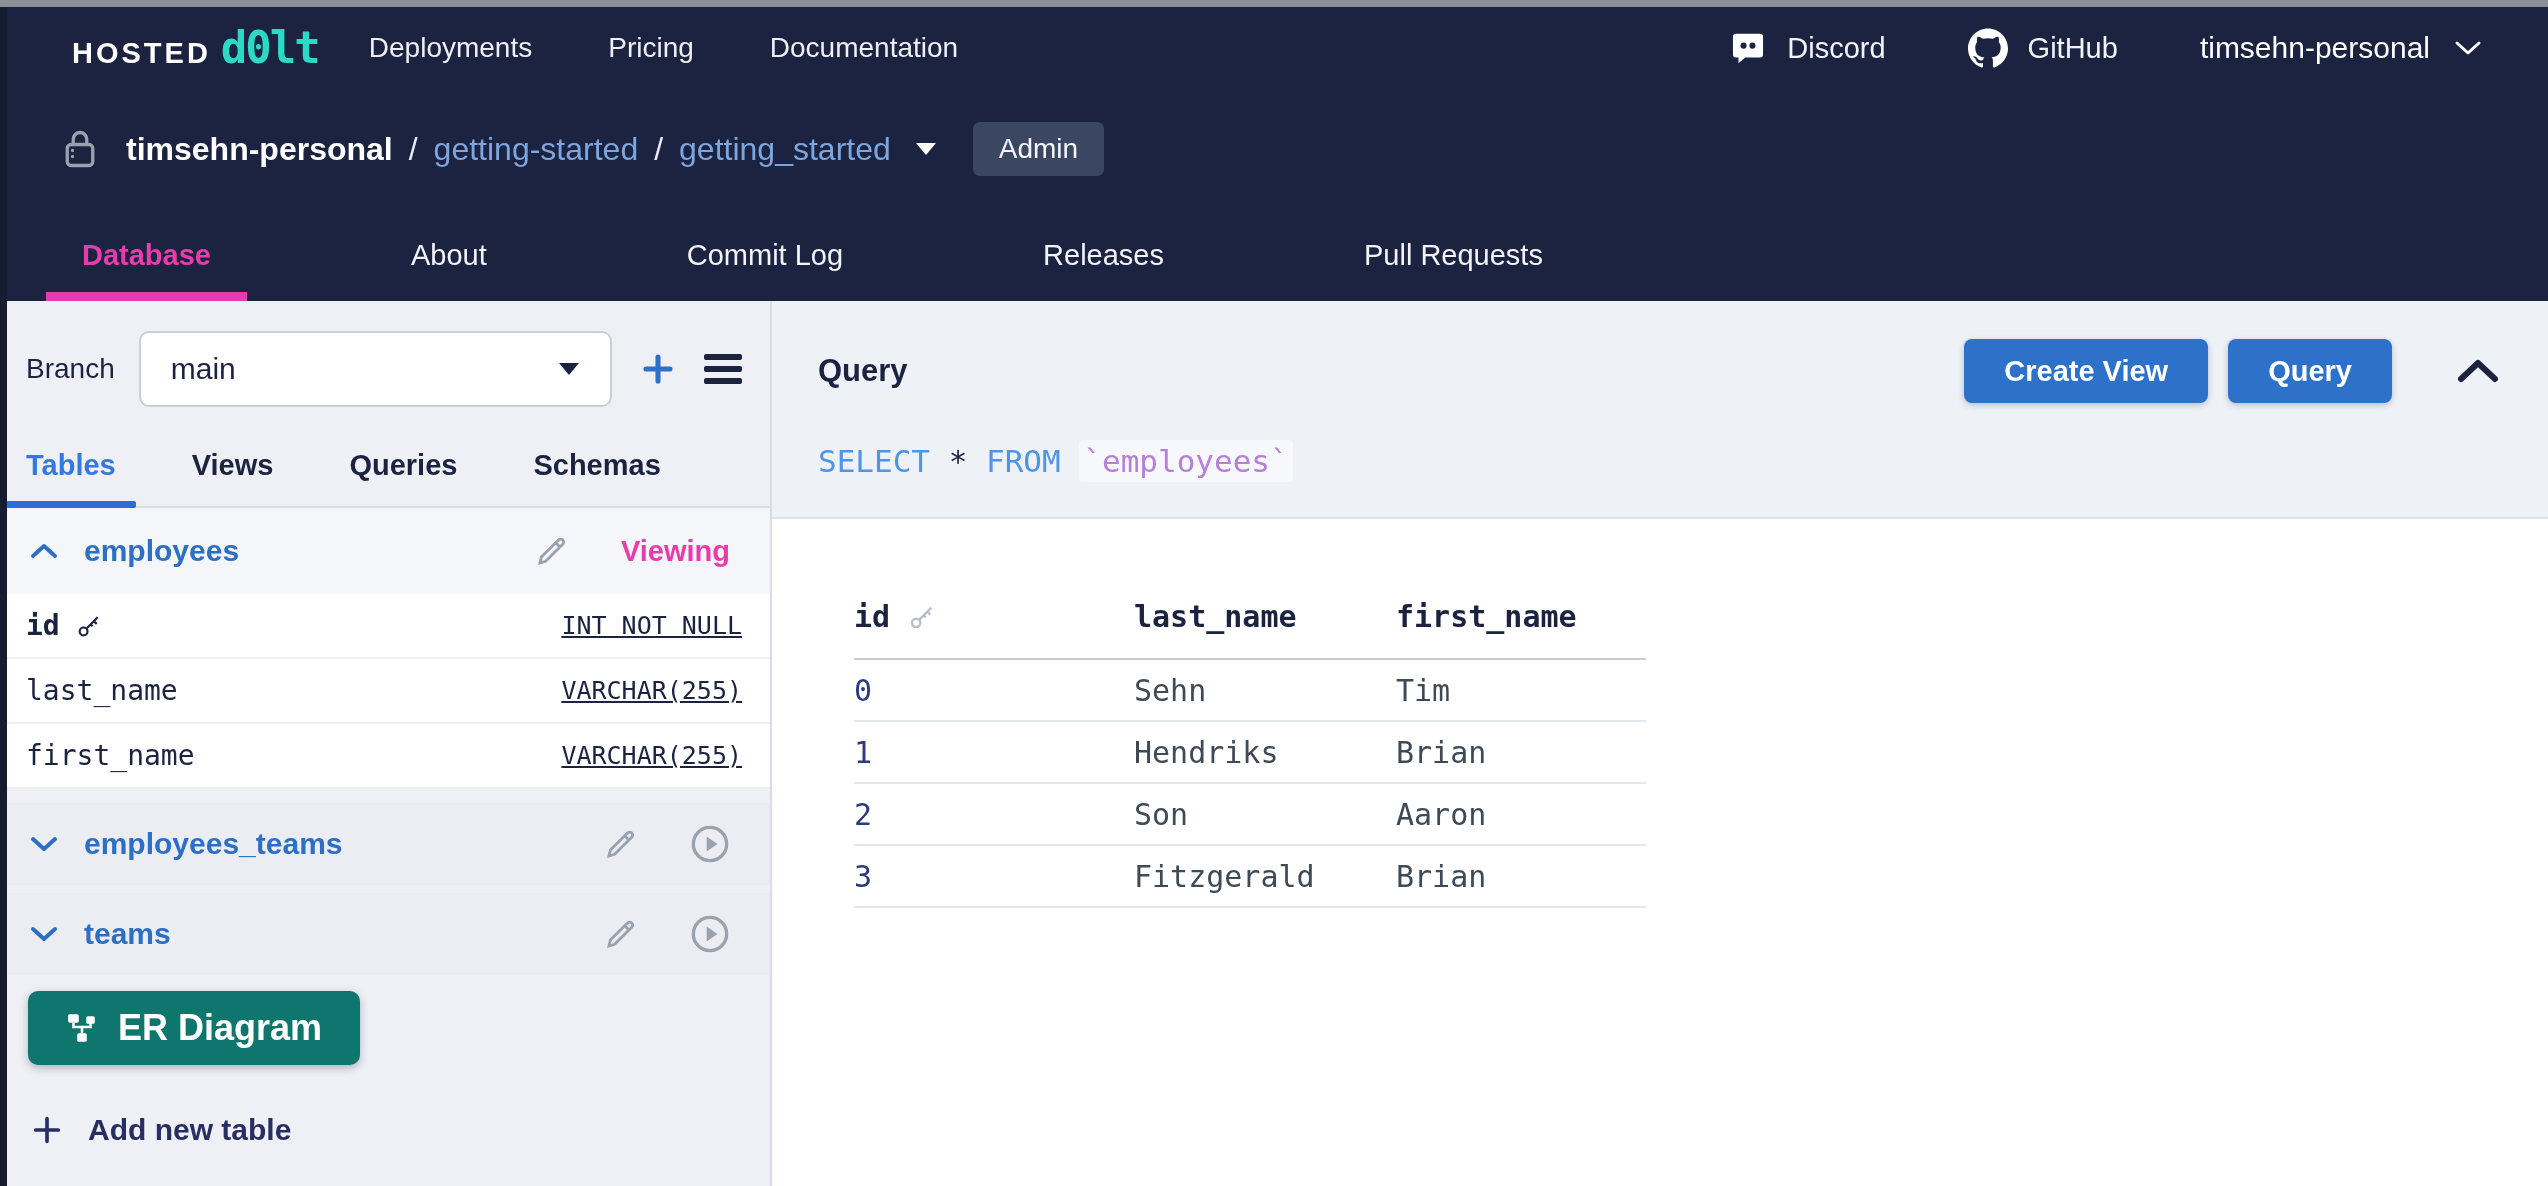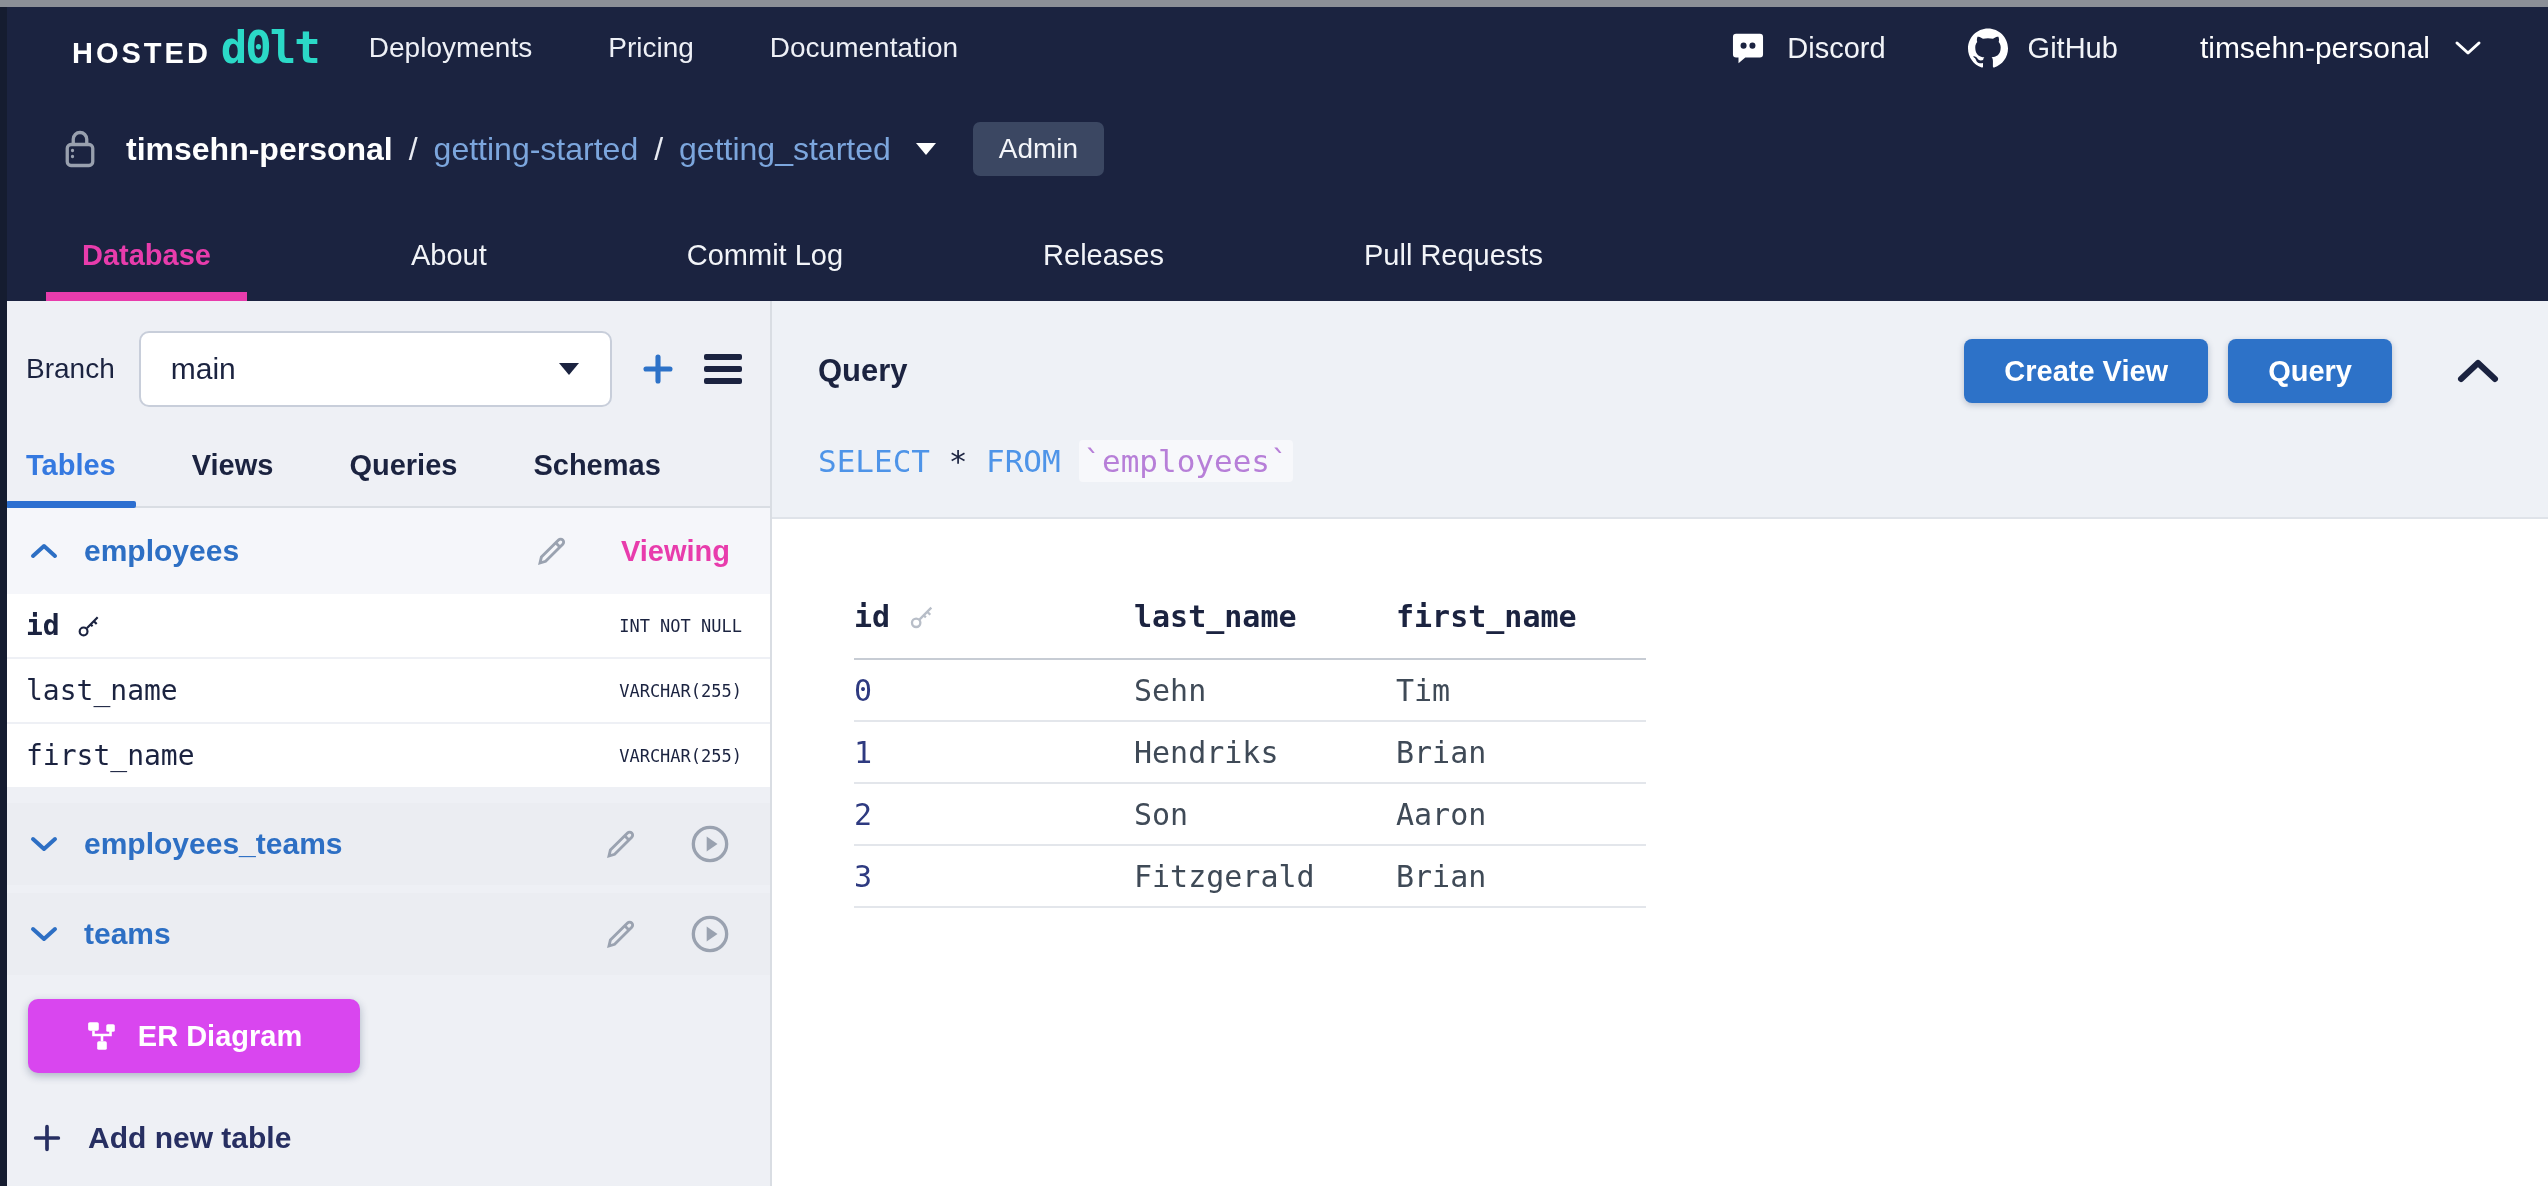--- a/index.html
+++ b/index.html
@@ -72,24 +72,24 @@
   .tbl-head.plain { background:#ebedf2; height:82px; }
   .tbl-name { font-size:30px; font-weight:bold; color:#2d6fc4; margin-left:26px; }
   .tbl-actions { margin-left:auto; display:flex; align-items:center; gap:52px; }
   .viewing { color:#e83cac; font-weight:bold; font-size:29px; }
   .gap8 { height:8px; } .gap14 { height:14px; }
 
   .col-row { height:65px; background:#ffffff; display:flex; align-items:center;
              padding:0 28px 0 26px; font-family:"DejaVu Sans Mono", monospace;
              font-size:28px; color:#1b2340; border-bottom:2px solid #eef0f5; }
   .col-row .pk-name { font-weight:bold; display:flex; align-items:center; gap:16px; }
-  .col-type { margin-left:auto; font-size:17px; }
-
-  .er-btn { margin:24px 0 0 28px; width:332px; height:74px; background:#d946ef; border:none;
-            border-radius:10px; color:#ffffff; font-family:inherit; font-size:29px; font-weight:bold;
+  .col-type { margin-left:auto; font-size:25px;text-decoration:underline; }
+
+  .er-btn { margin:16px 0 0 28px; width:332px; height:74px; background:#0f766e; border:none;
+            border-radius:10px; color:#ffffff; font-family:inherit; font-size:36px; font-weight:bold;
             display:flex; align-items:center; justify-content:center; gap:20px; cursor:pointer;
             box-shadow:0 3px 8px rgba(20,40,80,.3); }
   .add-table { margin:48px 0 0 30px; display:flex; align-items:center; gap:24px;
                color:#272f62; font-size:30px; font-weight:bold; cursor:pointer; }
 
   main { flex:1; display:flex; flex-direction:column; background:#ffffff; }
   .query-panel { background:#eef1f6; height:218px; padding:38px 48px 0 46px;
                  border-bottom:2px solid #dfe3e9; }
   .query-top { display:flex; align-items:center; }
   .query-title { font-size:31px; font-weight:bold; color:#1b2340; }

